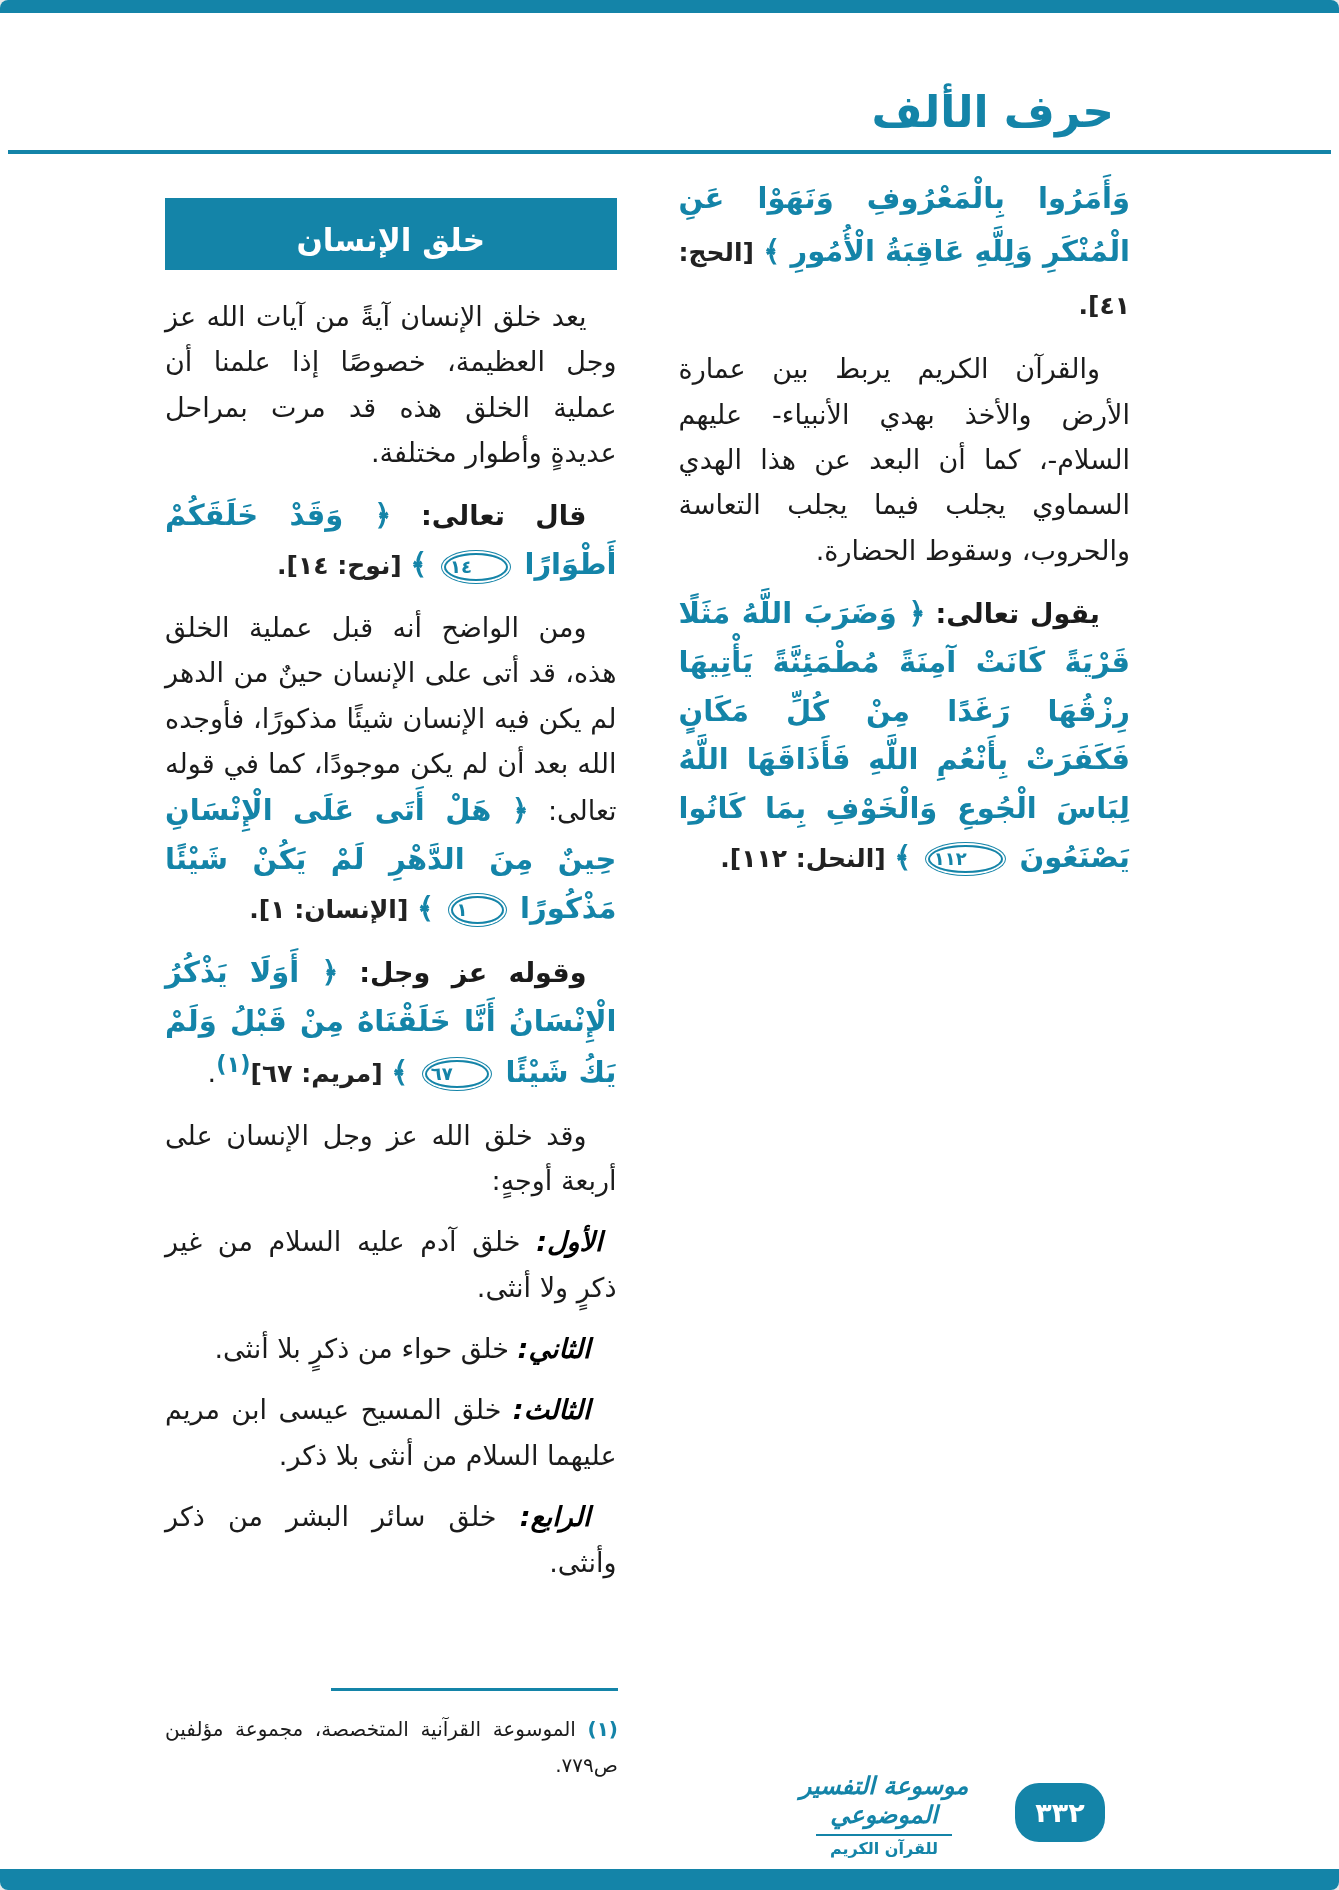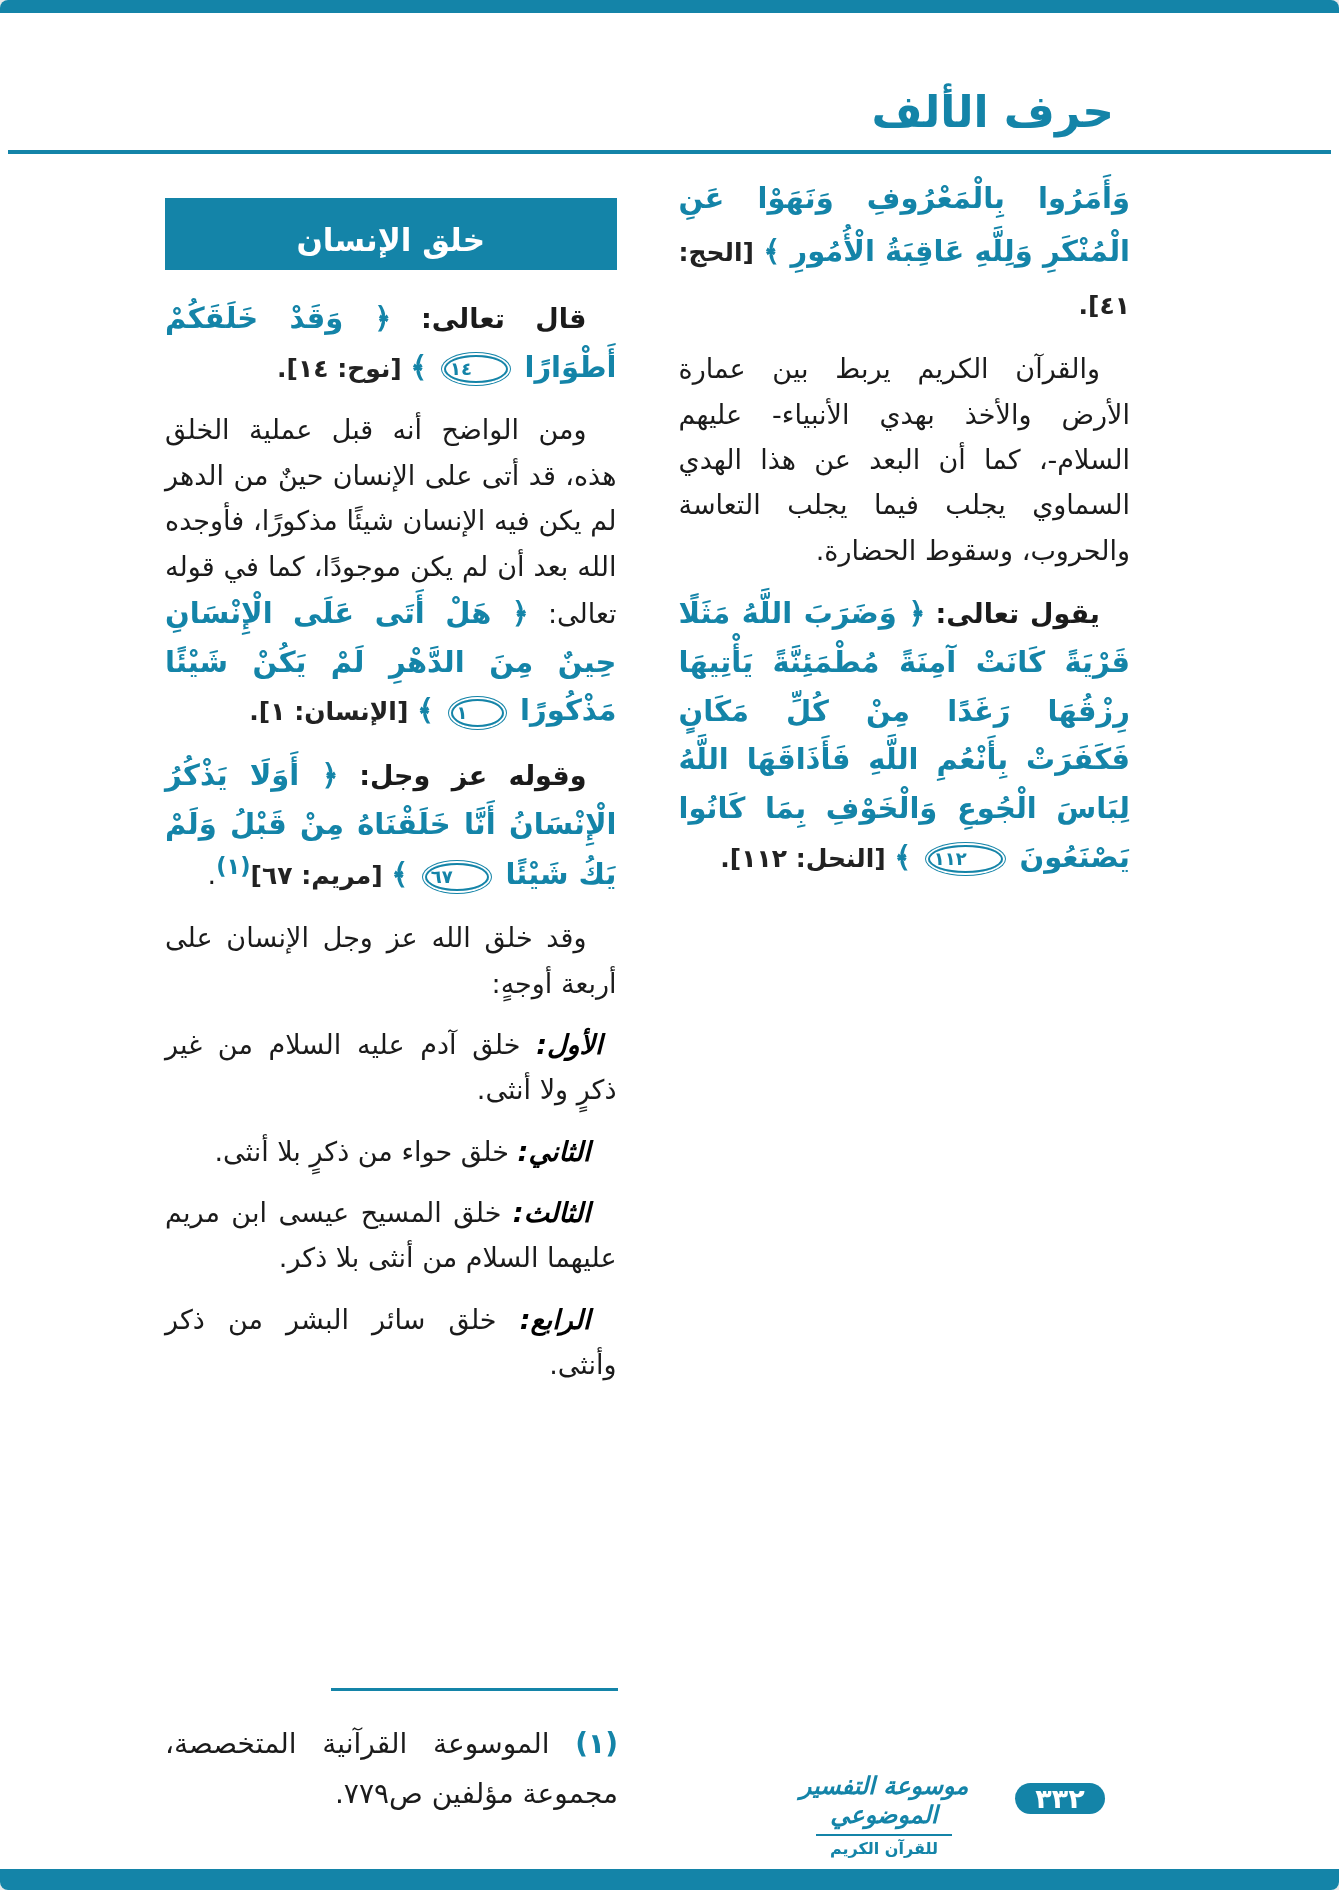--- a/index.html
+++ b/index.html
@@ -54,32 +54,32 @@
     font-size:31px; font-weight:bold; padding:24px 0 12px 0;
     margin:0 0 24px 0;
   }
 
   .aspect-label { font-weight:bold; color:#000;font-style:italic; }
 
   .footnote {
     position:absolute; top:1688px; left:165px; width:453px;
   }
   .footnote-rule { width:287px; height:3px; background:var(--accent); margin-bottom:12px; }
-  .footnote-text { font-size:28px; line-height:1.8; text-align:justify; font-weight:500; }
+  .footnote-text { font-size:20px; line-height:1.8; text-align:justify; font-weight:500; }
   .footnote-mark { color:var(--accent); font-weight:bold; }
 
   .logo {
     position:absolute; top:1772px; left:765px; width:238px;
     text-align:center; color:var(--accent);
   }
   .logo-line1 { font-size:24px; font-weight:bold; font-style:italic; line-height:1.2; }
   .logo-line2 { font-size:16px; font-weight:bold; margin-top:4px; border-top:2px solid var(--accent); display:inline-block; padding:3px 14px 0 14px; }
 
   .page-badge {
-    position:absolute; top:1783px; left:1015px; width:90px; height:31px;
+    position:absolute; top:1783px; left:1015px; width:90px; height:59px;
     background:var(--accent); border-radius:24px;
     color:#ffffff; font-size:27px; font-weight:bold;
     display:flex; align-items:center; justify-content:center;
   }
 </style>
 </head>
 <body>
 
 <div class="page">
 
@@ -105,20 +105,21 @@
         <span class="verse">﴾</span>
         <span class="ref">[النحل: ١١٢].</span>
       </p>
     </section>
 
     <section class="col col-left">
       <div class="section-title">
         <span>خلق الإنسان</span>
       </div>
 
+      <p class="para indent">يعد خلق الإنسان آيةً من آيات الله عز وجل العظيمة، خصوصًا إذا علمنا أن عملية الخلق هذه قد مرت بمراحل عديدةٍ وأطوار مختلفة.</p>
 
       <p class="para indent">
         <span class="intro">قال تعالى:</span>
         <span class="verse">﴿ وَقَدْ خَلَقَكُمْ أَطْوَارًا</span>
         <span class="ayah-num">١٤</span>
         <span class="verse">﴾</span>
         <span class="ref">[نوح: ١٤].</span>
       </p>
 
       <p class="para indent">

